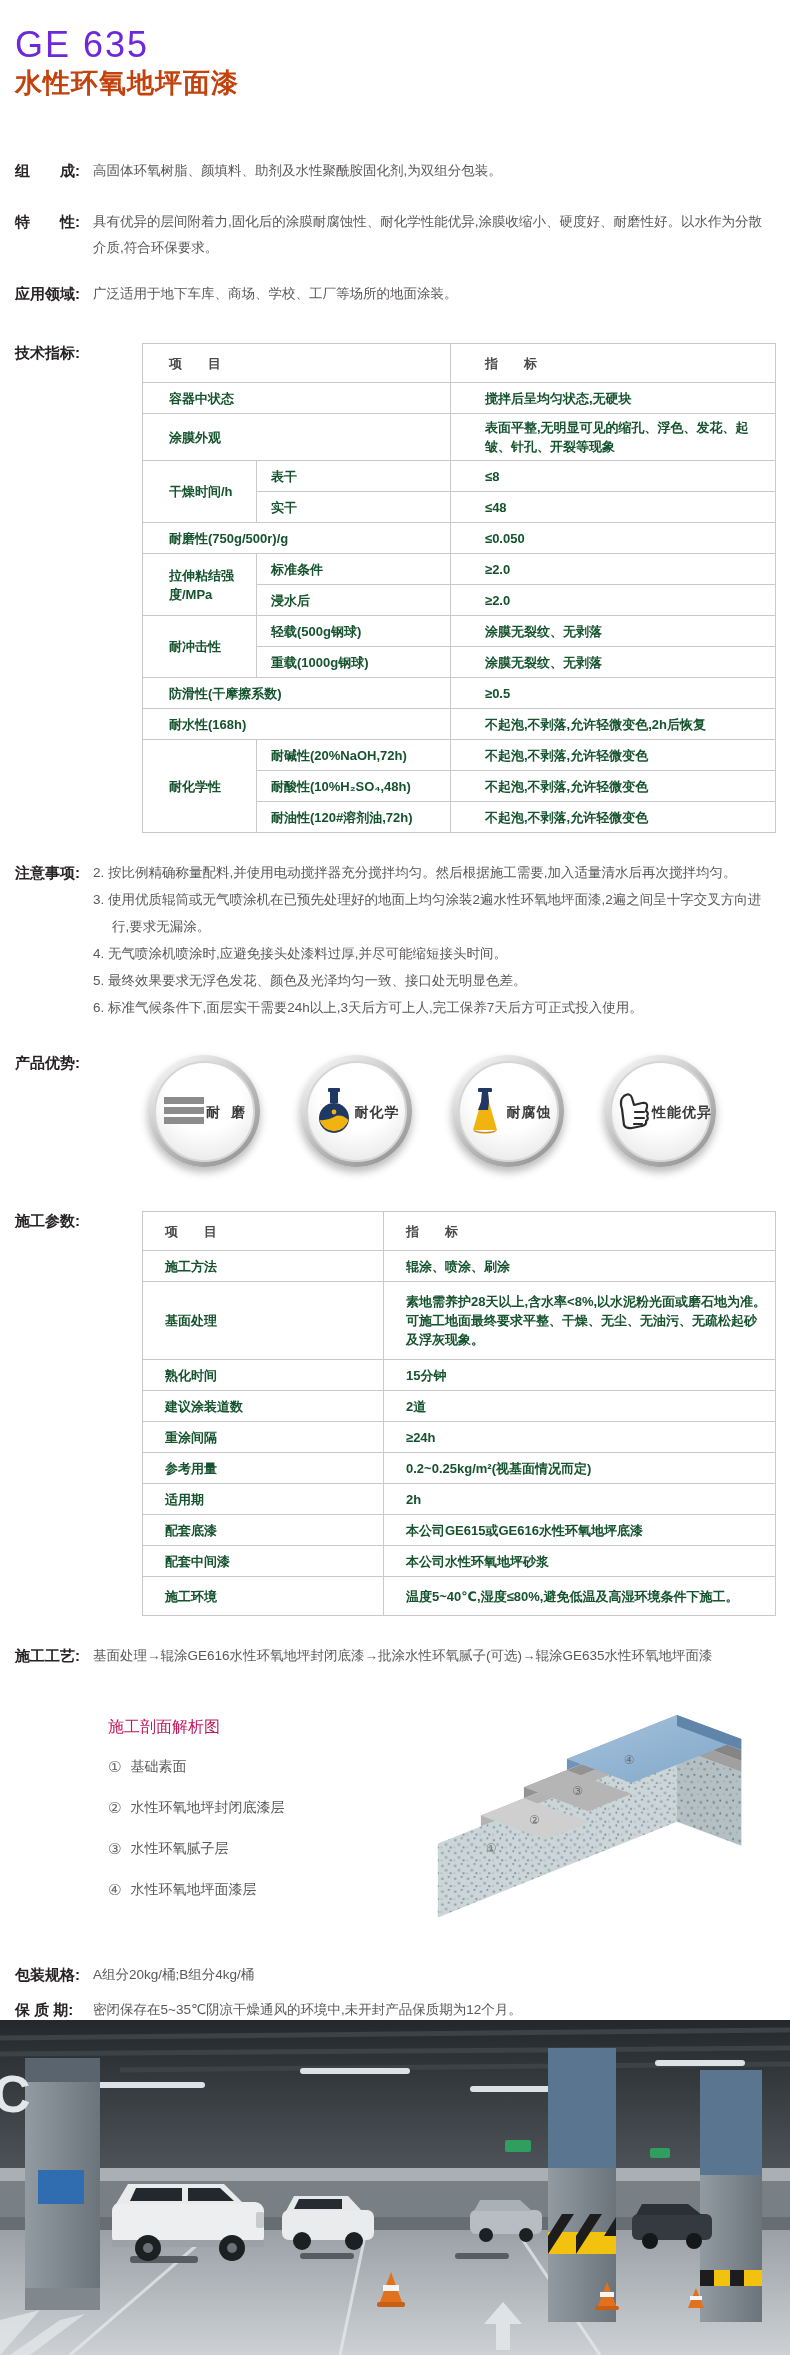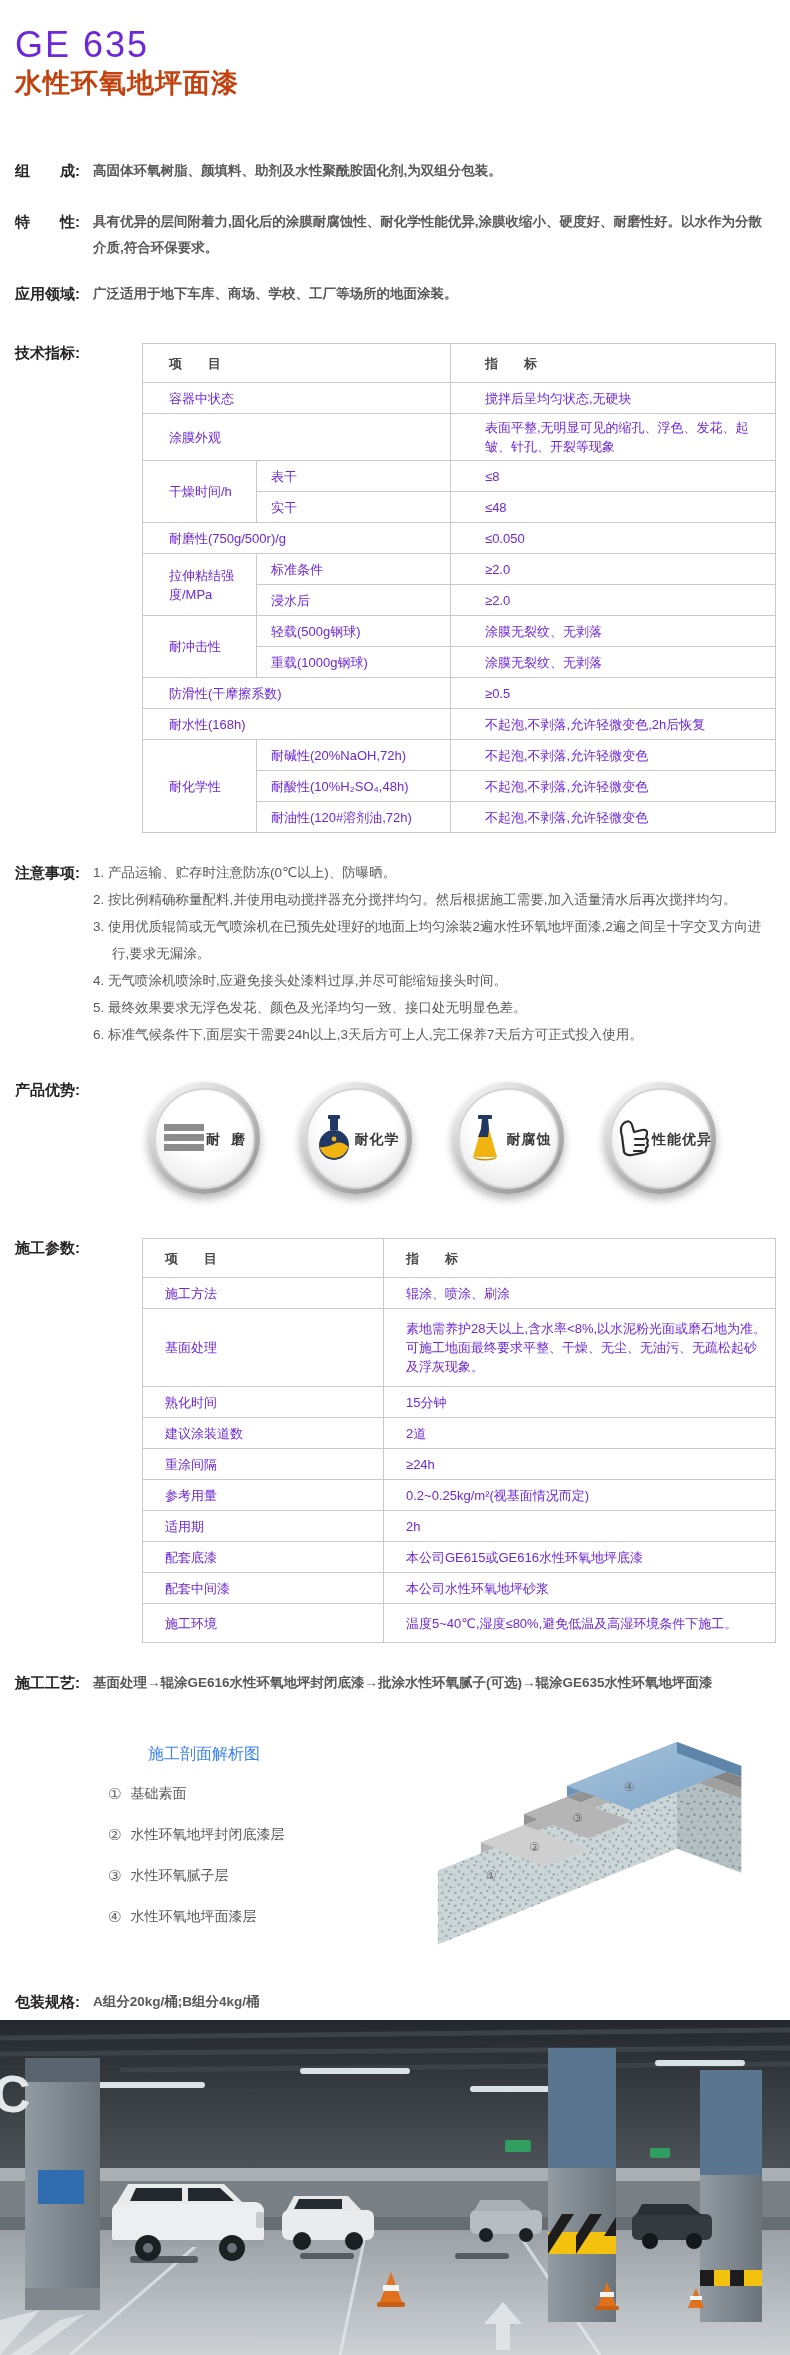--- a/index.html
+++ b/index.html
@@ -5,25 +5,25 @@
   html,body{margin:0;padding:0;background:#ffffff;}
   body{font-family:"Liberation Sans","DejaVu Sans",sans-serif;color:#5b5859;}
   .page{position:relative;width:790px;height:2355px;background:#fff;overflow:hidden;}
   .content{padding:24px 15px 0 15px;}
 
   .title-model{font-size:36px;letter-spacing:2px;color:#6d28d9;line-height:1.15;}
   .title-name{font-size:27px;font-weight:bold;letter-spacing:1px;color:#c2410c;line-height:1.25;margin-top:2px;}
 
   .sec{display:flex;align-items:flex-start;}
   .lab{flex:0 0 78px;font-weight:bold;font-size:15px;color:#272324;line-height:20px;white-space:nowrap;}
-  .txt{flex:1;font-size:13.5px;line-height:26px;color:#5b5859;margin-top:-3px;font-weight:bold;}
+  .txt{flex:1;font-size:13.5px;line-height:26px;color:#5b5859;margin-top:-3px;}
 
   .tblwrap{margin-left:49px;}
   table{border-collapse:collapse;table-layout:fixed;}
-  td,th{border:1px solid #c9c9c9;font-size:13px;color:#6d28d9;font-weight:normal;
+  td,th{border:1px solid #c9c9c9;font-size:13px;color:#14532d;font-weight:bold;
         padding:4px 8px 4px 14px;vertical-align:middle;text-align:left;line-height:19px;}
   th{font-weight:bold;color:#4c4a4b;height:30px;}
   .tech{width:633px;}
   .tech .c-item{padding-left:26px;}
   .tech .c-spec{padding-left:34px;}
   .tech td{height:22px;}
   .params{width:633px;}
   .params td{height:22px;}
   .params .c-item{padding-left:22px;}
   .params .c-spec{padding-left:22px;}
@@ -36,21 +36,21 @@
      display:flex;align-items:center;justify-content:center;
      box-shadow:0 5px 9px rgba(0,0,0,.28);}
   .badge-inner{width:97px;height:97px;border-radius:50%;border:2px solid #d6d6d6;
      background:radial-gradient(circle at 50% 32%,#ffffff 45%,#ececec 80%,#dcdcdc 100%);
      display:flex;flex-direction:row;align-items:center;justify-content:center;}
   .badge-icon{height:46px;display:flex;align-items:center;justify-content:center;}
   .badge-label{font-size:14px;font-weight:bold;color:#3a3a3a;letter-spacing:1px;margin-top:3px;white-space:pre;}
 
   .diagram-block{position:relative;height:252px;margin-top:26px;}
   .diag-left{margin-left:93px;padding-top:22px;}
-  .diag-title{font-size:16px;color:#3b82f6;margin-bottom:20px;margin-left:40px;}
+  .diag-title{font-size:16px;color:#be185d;margin-bottom:20px;}
   .legend-item{font-size:14px;color:#5b5859;margin-bottom:23px;display:flex;gap:9px;align-items:center;}
   .legend-num{font-size:15px;color:#6a6a6a;}
   .diag-svg{position:absolute;right:6px;top:-26px;}
 
   .photo{position:absolute;left:0;bottom:0;width:790px;height:335px;display:block;}
 </style>
 </head>
 <body>
 
 <div class="page">
@@ -149,21 +149,20 @@
               <td class="c-spec">不起泡,不剥落,允许轻微变色</td>
               </tr>
         </tbody>
           </table>
       </div>
     </div>
 
     <div class="sec" style="margin-top:30px;">
       <div class="lab">注意事项:</div>
       <div style="flex:1;margin-top:-4px;">
-        <div class="note">1. 产品运输、贮存时注意防冻(0℃以上)、防曝晒。</div>
         <div class="note">2. 按比例精确称量配料,并使用电动搅拌器充分搅拌均匀。然后根据施工需要,加入适量清水后再次搅拌均匀。</div>
         <div class="note">3. 使用优质辊筒或无气喷涂机在已预先处理好的地面上均匀涂装2遍水性环氧地坪面漆,2遍之间呈十字交叉方向进行,要求无漏涂。</div>
         <div class="note">4. 无气喷涂机喷涂时,应避免接头处漆料过厚,并尽可能缩短接头时间。</div>
         <div class="note">5. 最终效果要求无浮色发花、颜色及光泽均匀一致、接口处无明显色差。</div>
         <div class="note">6. 标准气候条件下,面层实干需要24h以上,3天后方可上人,完工保养7天后方可正式投入使用。</div>
       </div>
     </div>
 
     <div class="sec" style="margin-top:32px;">
       <div class="lab">产品优势:</div>

